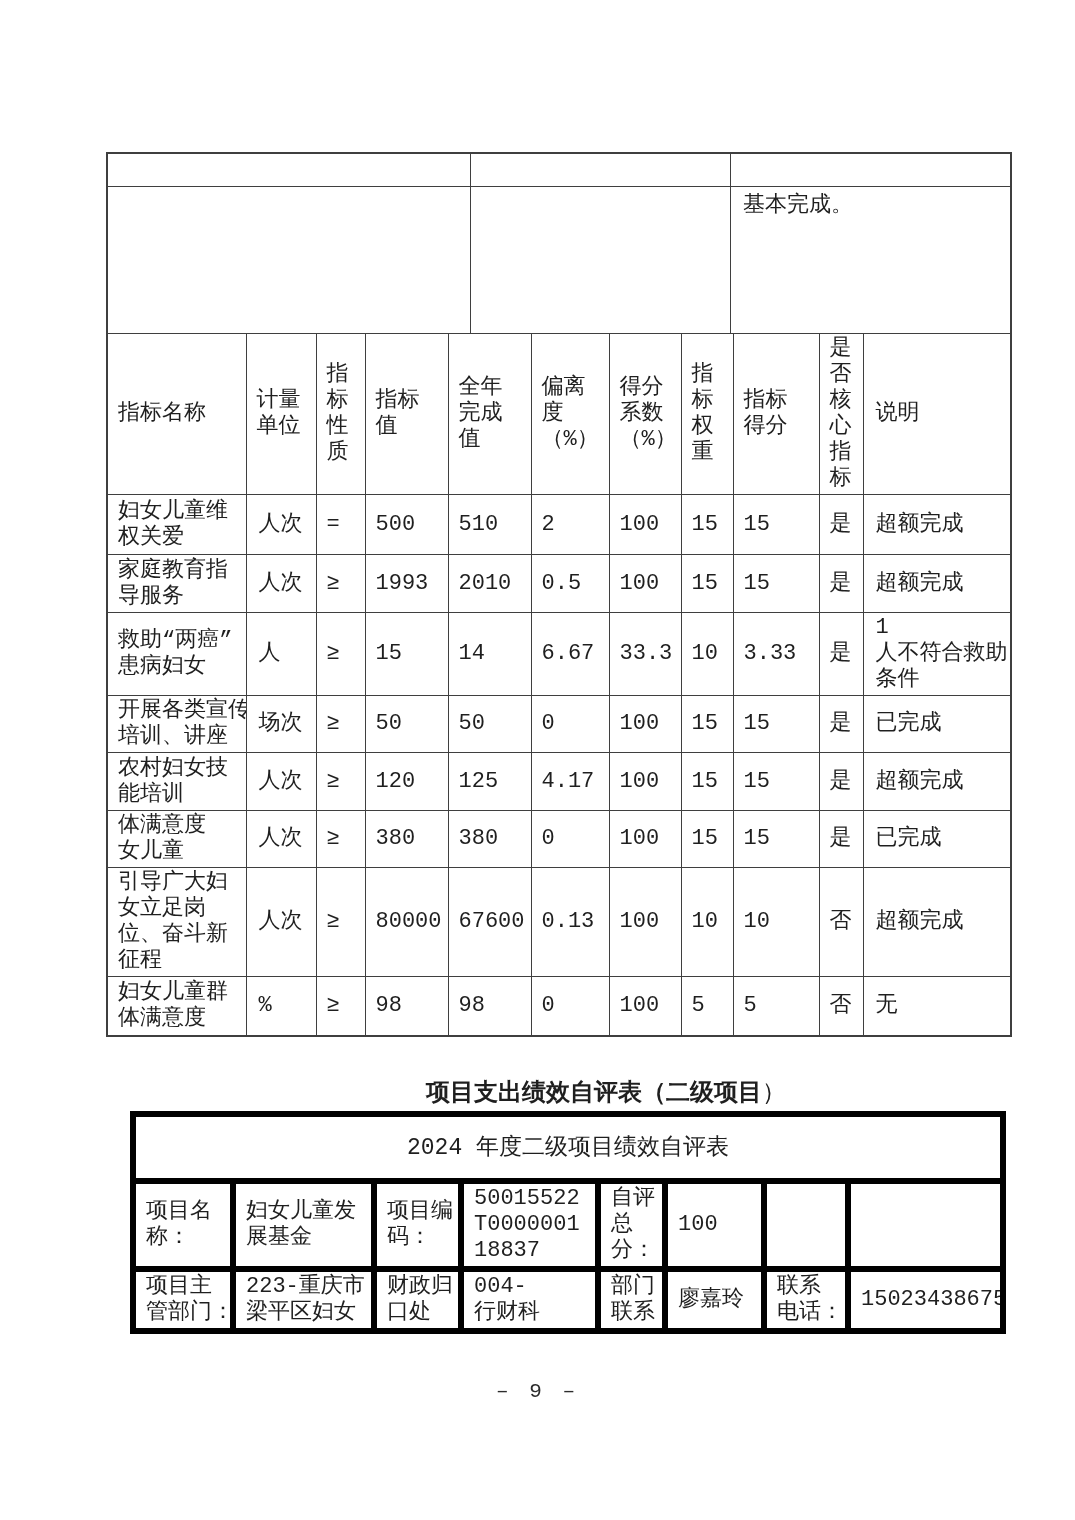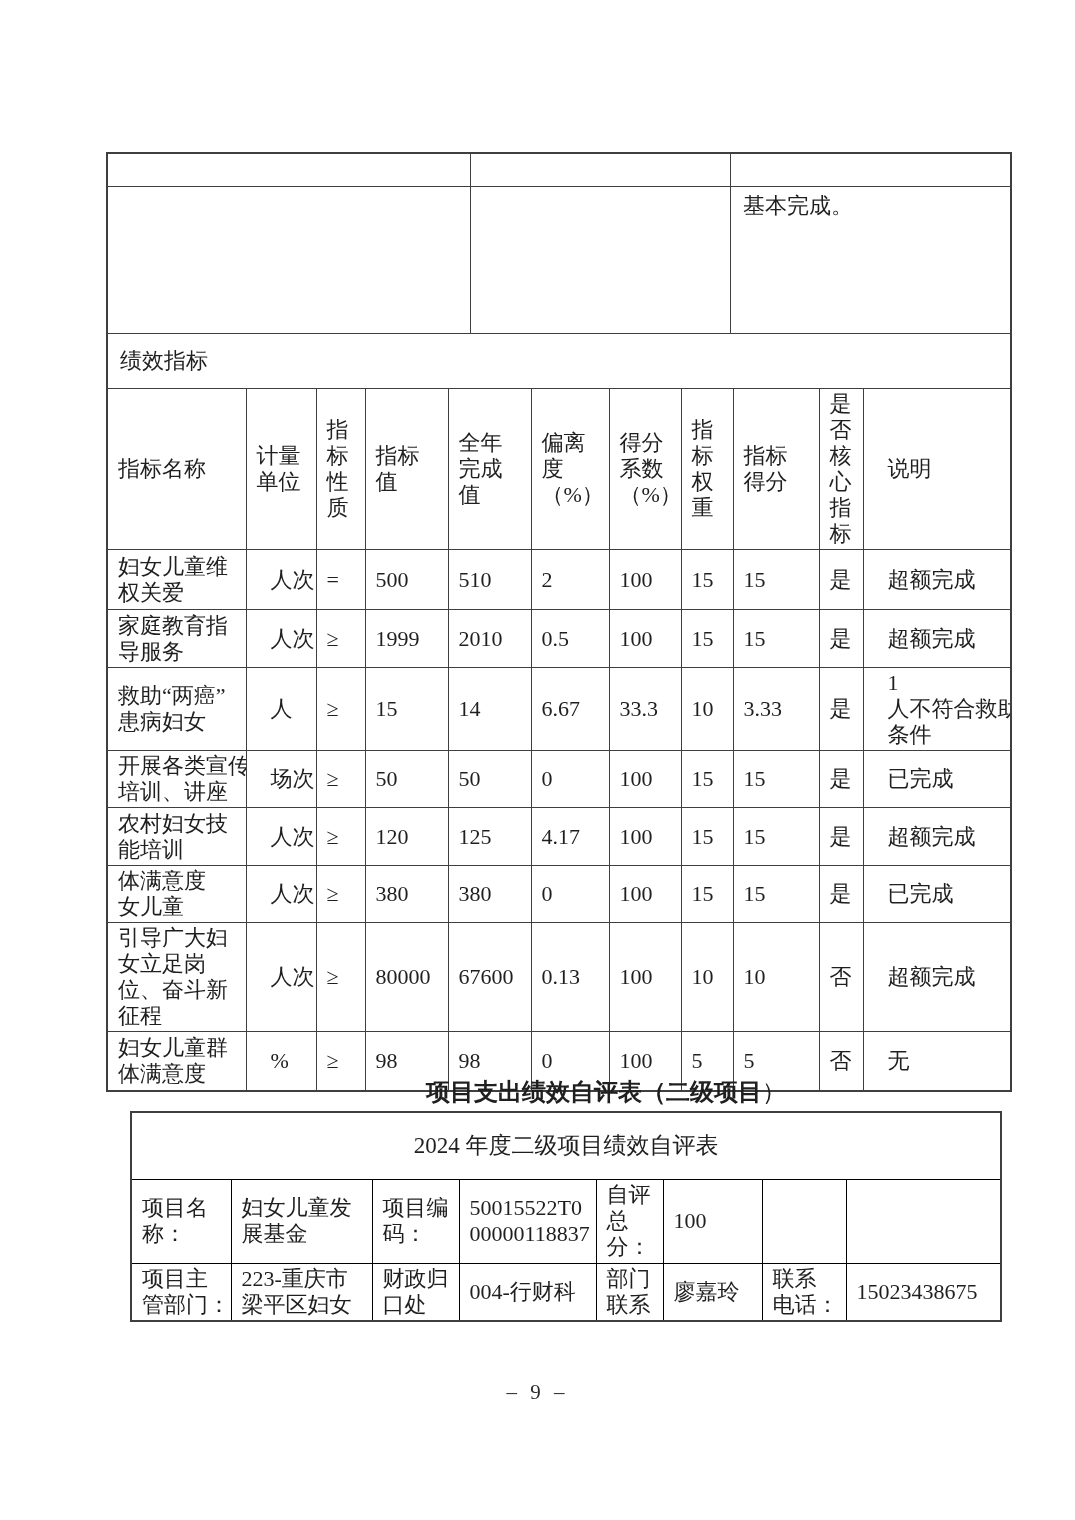--- a/index.html
+++ b/index.html
@@ -1,18 +1,18 @@
 <!DOCTYPE html>
 <html><head>
 <meta charset="utf-8">
 <style>
   html,body{margin:0;padding:0;background:#ffffff;}
   .page{
     position:relative;width:1075px;height:1520px;background:#ffffff;
-    font-family:Liberation Serif, serif;color:#1f1f1f;overflow:hidden;border-radius:12px;
+    font-family:Liberation Mono, monospace;color:#1f1f1f;overflow:hidden;border-radius:12px;
   }
   
   .cont{position:absolute;left:106px;top:152px;width:906px;border:2px solid #3f3f3f;box-sizing:border-box;}
   .trow{display:grid;grid-template-columns:363px 260px 1fr;}
   .trow>div{border-right:1px solid #3f3f3f;border-bottom:1px solid #3f3f3f;box-sizing:border-box;
     font-size:22px;line-height:27px;padding:5px 8px 2px 12px;vertical-align:top;}
   .trow>div:last-child{border-right:none;}
   .trow-stub>div{height:33px;}
   .trow-main>div{height:147px;}
   .band{border-bottom:1px solid #3f3f3f;height:55px;display:flex;align-items:center;
@@ -22,30 +22,30 @@
   .ind{width:100%;}
   .ind th,.ind td{
     border:1px solid #3f3f3f;font-size:22px;line-height:26px;font-weight:400;
     text-align:left;vertical-align:middle;white-space:pre-line;word-break:keep-all;
     padding:2px 2px 2px 10px;box-sizing:border-box;overflow:hidden;
   }
   .ind tr>*:first-child{border-left:none;}
   .ind tr>*:last-child{border-right:none;}
   .ind thead th{border-top:none;}
   .ind tbody tr:last-child td{border-bottom:none;}
-  .ind .pad12{padding-left:24px;}
+  .ind .pad12{padding-left:12px;}
   .s18{font-size:18px;line-height:24px;}
   .s20{font-size:20px;}
   
   .subtitle{position:absolute;left:426px;top:1076px;font-size:24px;white-space:nowrap;}
   .subtitle .b{font-weight:700;}
   
   .eval{position:absolute;left:130px;top:1111px;width:870px;border:2px solid #3f3f3f;}
   .eval td{
-    border:1px solid #000000;font-size:22px;line-height:26px;text-align:left;vertical-align:middle;
+    border:6px solid #000000;font-size:22px;line-height:26px;text-align:left;vertical-align:middle;
     white-space:pre-line;word-break:keep-all;padding:2px 4px 2px 10px;box-sizing:border-box;overflow:hidden;
   }
   .eval .eval-title{height:67px;text-align:center;font-size:23px;vertical-align:middle;padding:2px;}
   
   .pageno{position:absolute;left:0;top:1380px;width:100%;text-align:center;
     font-size:21px;letter-spacing:4px;color:#2c2c2c;}
 </style>
 </head>
 <body>
 
@@ -56,21 +56,20 @@
       <div></div>
       <div></div>
       <div></div>
     </div>
     <div class="trow trow-main">
       <div></div>
       <div></div>
       <div>基本完成。</div>
     </div>
 
-    <div class="band">绩效指标</div>
 
     <table class="ind">
       <colgroup>
         <col style="width:138px">
           <col style="width:70px">
           <col style="width:49px">
           <col style="width:83px">
         <col style="width:83px">
           <col style="width:78px">
           <col style="width:72px">
@@ -127,21 +126,21 @@
           <td>15</td>
           <td>15</td>
           <td>是</td>
           <td class="pad12">超额完成</td>
         </tr>
         <tr style="height:58px">
           <td>家庭教育指
 导服务</td>
           <td class="pad12">人次</td>
           <td>≥</td>
-          <td>1999</td>
+          <td>1993</td>
           <td>2010</td>
           <td>0.5</td>
           <td>100</td>
           <td>15</td>
           <td>15</td>
           <td>是</td>
           <td class="pad12">超额完成</td>
         </tr>
         <tr style="height:58px">
           <td>救助“两癌”

